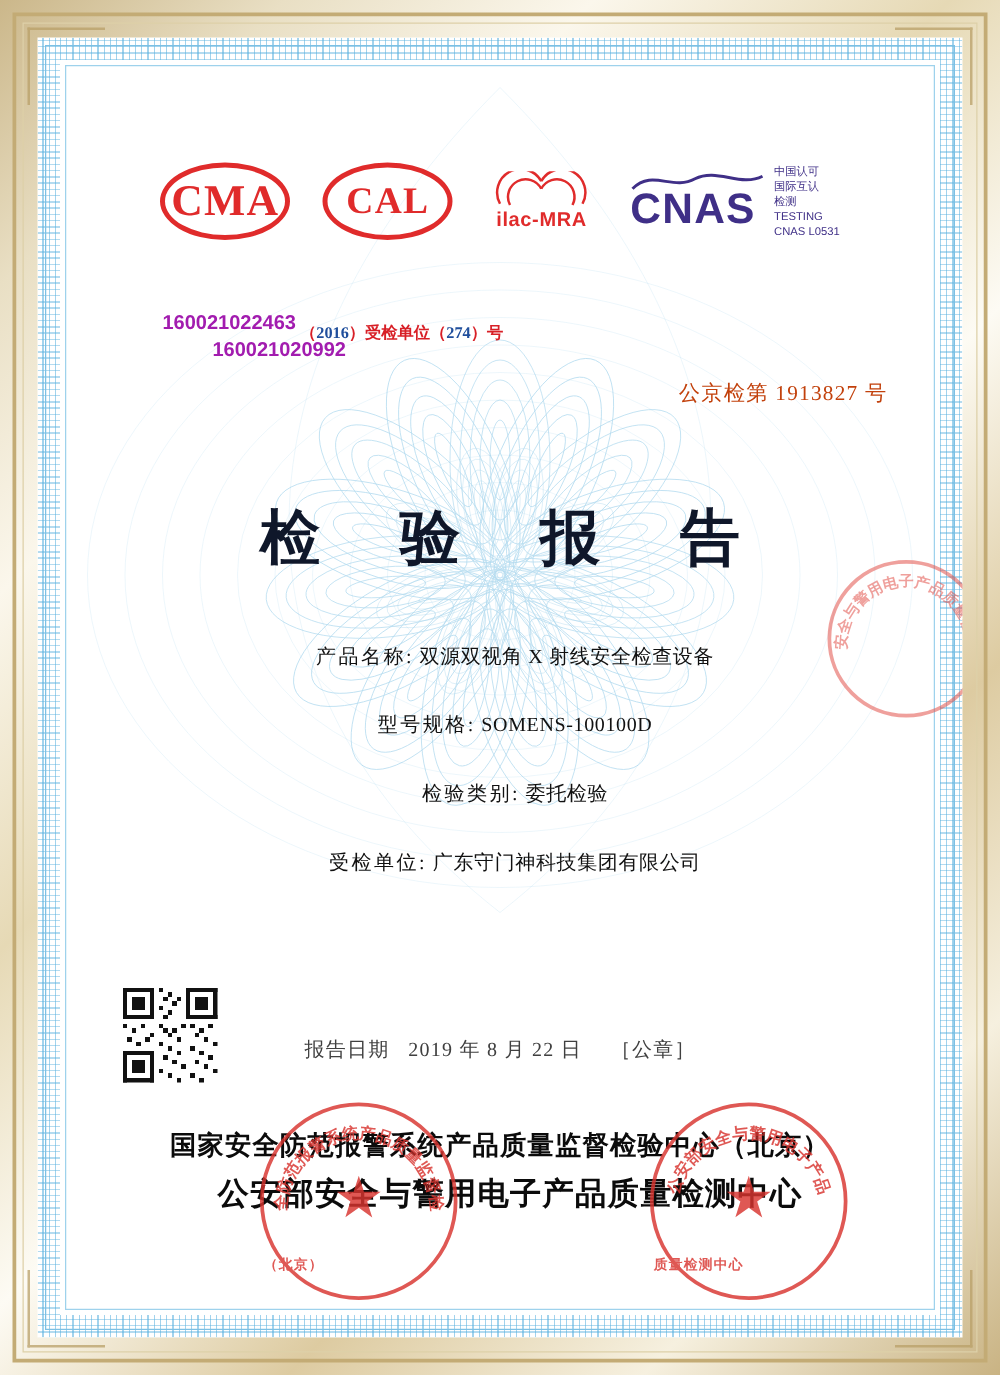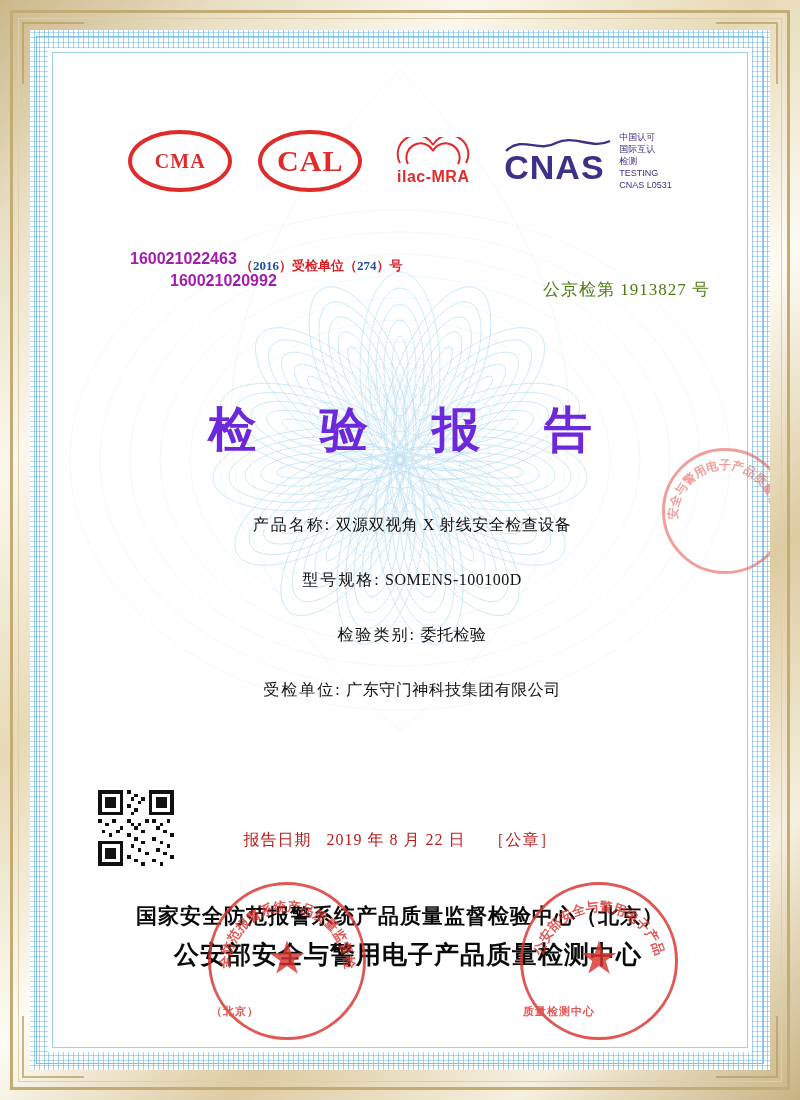--- a/index.html
+++ b/index.html
@@ -139,21 +139,21 @@
   }
   .logo-cma .txt, .logo-cal .txt {
     position: absolute;
     inset: 0;
     display: flex;
     align-items: center;
     justify-content: center;
     color: #e02b2b;
     font-family: "Liberation Serif", serif;
     font-weight: 700;
-    font-size: 20px;
+    font-size: 35px;
     letter-spacing: 1px;
   }
   .logo-cal .txt { font-size: 30px; }
   .logo-ilac {
     text-align: center;
     line-height: 1;
   }
   .logo-ilac .arcs {
     display: block;
     margin: 0 auto 2px;
@@ -208,39 +208,39 @@
     left: 210px;
     color: #d81f26;
     font-size: 13px;
     font-weight: 700;
     white-space: nowrap;
   }
   .cert-cal-no .blue { color: #1f4e9c; }
 
   .report-no {
     position: absolute;
-    top: 248px;
+    top: 273px;
     right: 60px;
     font-size: 17px;
-    color: #4d7c0f;
+    color: #c2410c;
     letter-spacing: 1px;
     white-space: nowrap;
   }
 
   .big-title {
     position: absolute;
     top: 368px;
     left: 0;
     right: 0;
     text-align: center;
     font-size: 48px;
     font-weight: 700;
     letter-spacing: 26px;
     text-indent: 26px;
-    color: #6d28d9;
+    color: #0f172a;
   }
 
   .fields {
     position: absolute;
     top: 485px;
     left: 0;
     right: 0;
   }
   .field {
     text-align: center;
@@ -262,21 +262,21 @@
     height: 76px;
   }
 
   .report-date {
     position: absolute;
     top: 800px;
     left: 0;
     right: 0;
     text-align: center;
     font-size: 16px;
-    color: #b91c1c;
+    color: #404040;
     letter-spacing: 1px;
   }
   .report-date .seal-note { margin-left: 18px; }
 
   .org-lines {
     position: absolute;
     top: 872px;
     left: 0;
     right: 0;
     text-align: center;

